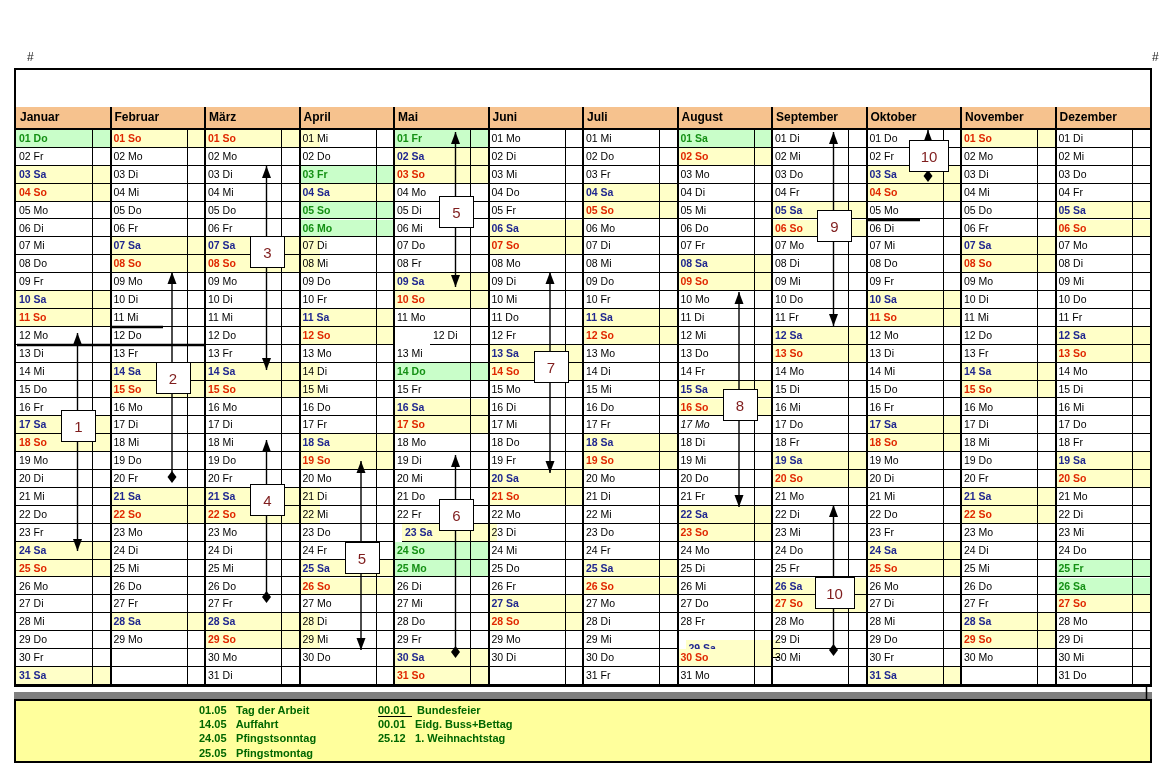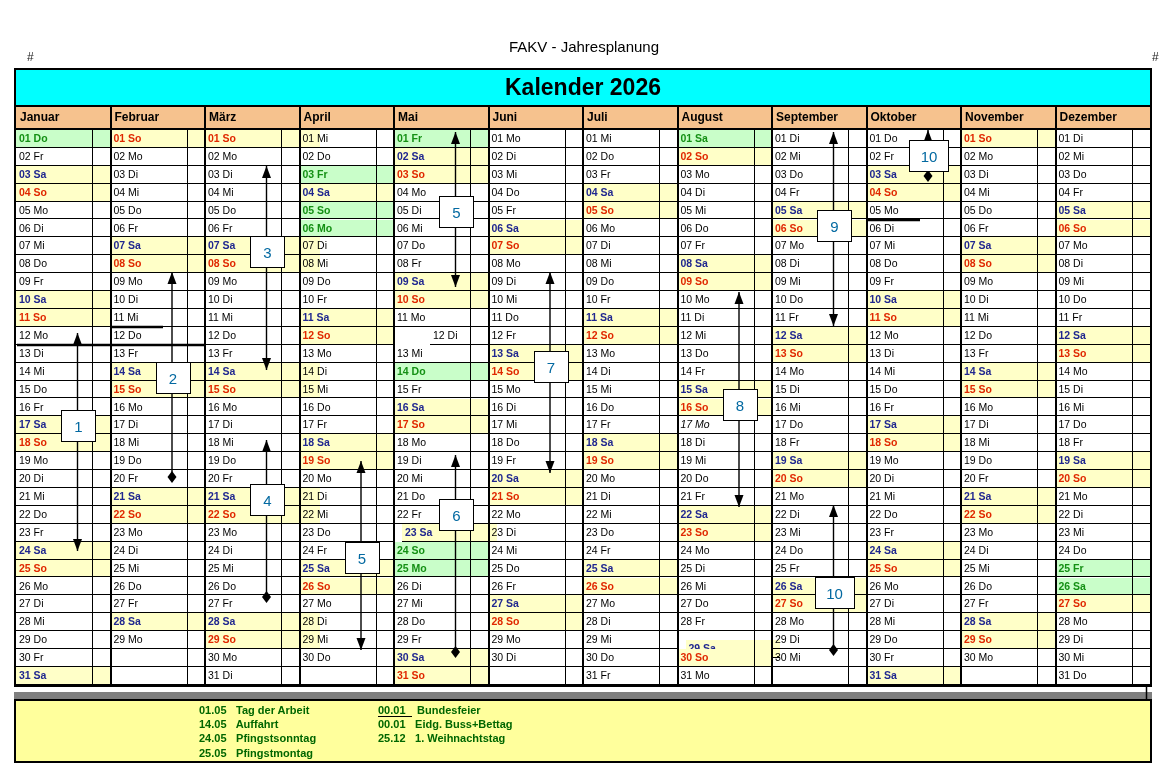--- a/index.html
+++ b/index.html
@@ -20,41 +20,39 @@
   .day-row{position:absolute;left:0;width:100%;height:17.9px;box-sizing:border-box;
            border-bottom:1px solid #000;font-size:10.5px;line-height:16.5px;
            padding-left:3px;white-space:nowrap;overflow:hidden;color:#000;}
   .day-row.sa{background:var(--wk-bg);color:var(--sa-col);font-weight:bold;}
   .day-row.so{background:var(--wk-bg);color:var(--so-col);font-weight:bold;}
   .day-row.h{background:var(--hol-bg);color:var(--hol-col);font-weight:bold;}
   .vsep{position:absolute;top:37px;height:578px;width:2px;background:#000;}
   #overlay{left:0;top:0;width:1168px;height:773px;pointer-events:none;z-index:5;}
   .marker-box{position:absolute;z-index:6;background:#ffffff;border:1.2px solid #000;
               display:flex;align-items:center;justify-content:center;
-              font-size:15px;color:#0369a1;}
+              font-size:15px;color:#7f1d1d;}
   #sep-bar{left:14px;top:692px;width:1138px;height:7px;background:var(--bar-bg);}
   #legend{left:14px;top:699px;width:1134px;height:60px;border:2px solid #000;
           background:var(--leg-bg);}
   .leg-col{position:absolute;top:3px;}
   .leg-row{height:14.2px;font-size:11px;font-weight:bold;color:var(--leg-col);
            white-space:nowrap;}
   .leg-date{display:inline-block;width:34px;}
   .leg-date.u{border-bottom:1.5px solid #000;width:auto;min-width:34px;}
 </style>
 </head>
 <body>
 
 <div id="stage">
 
-  <div class="abs" id="sheet-title">FAKV - Jahresplanung</div>
   <div class="abs hash" style="left:27px;top:50px;">#</div>
   <div class="abs hash" style="left:1152px;top:50px;">#</div>
 
   <div class="abs" id="frame">
-    <div id="banner">Kalender 2026</div>
     <div id="months">
         <div class="month-block" style="left: 0px; width: 94.5px;">
           <div class="month-head">Januar</div>
           <div class="rows">
             <div class="day-row h" style="top: 0px;">01 Do</div>
             <div class="day-row" style="top: 17.9px;">02 Fr</div>
             <div class="day-row sa" style="top: 35.8px;">03 Sa</div>
             <div class="day-row so" style="top: 53.7px;">04 So</div>
             <div class="day-row" style="top: 71.6px;">05 Mo</div>
             <div class="day-row" style="top: 89.5px;">06 Di</div>

